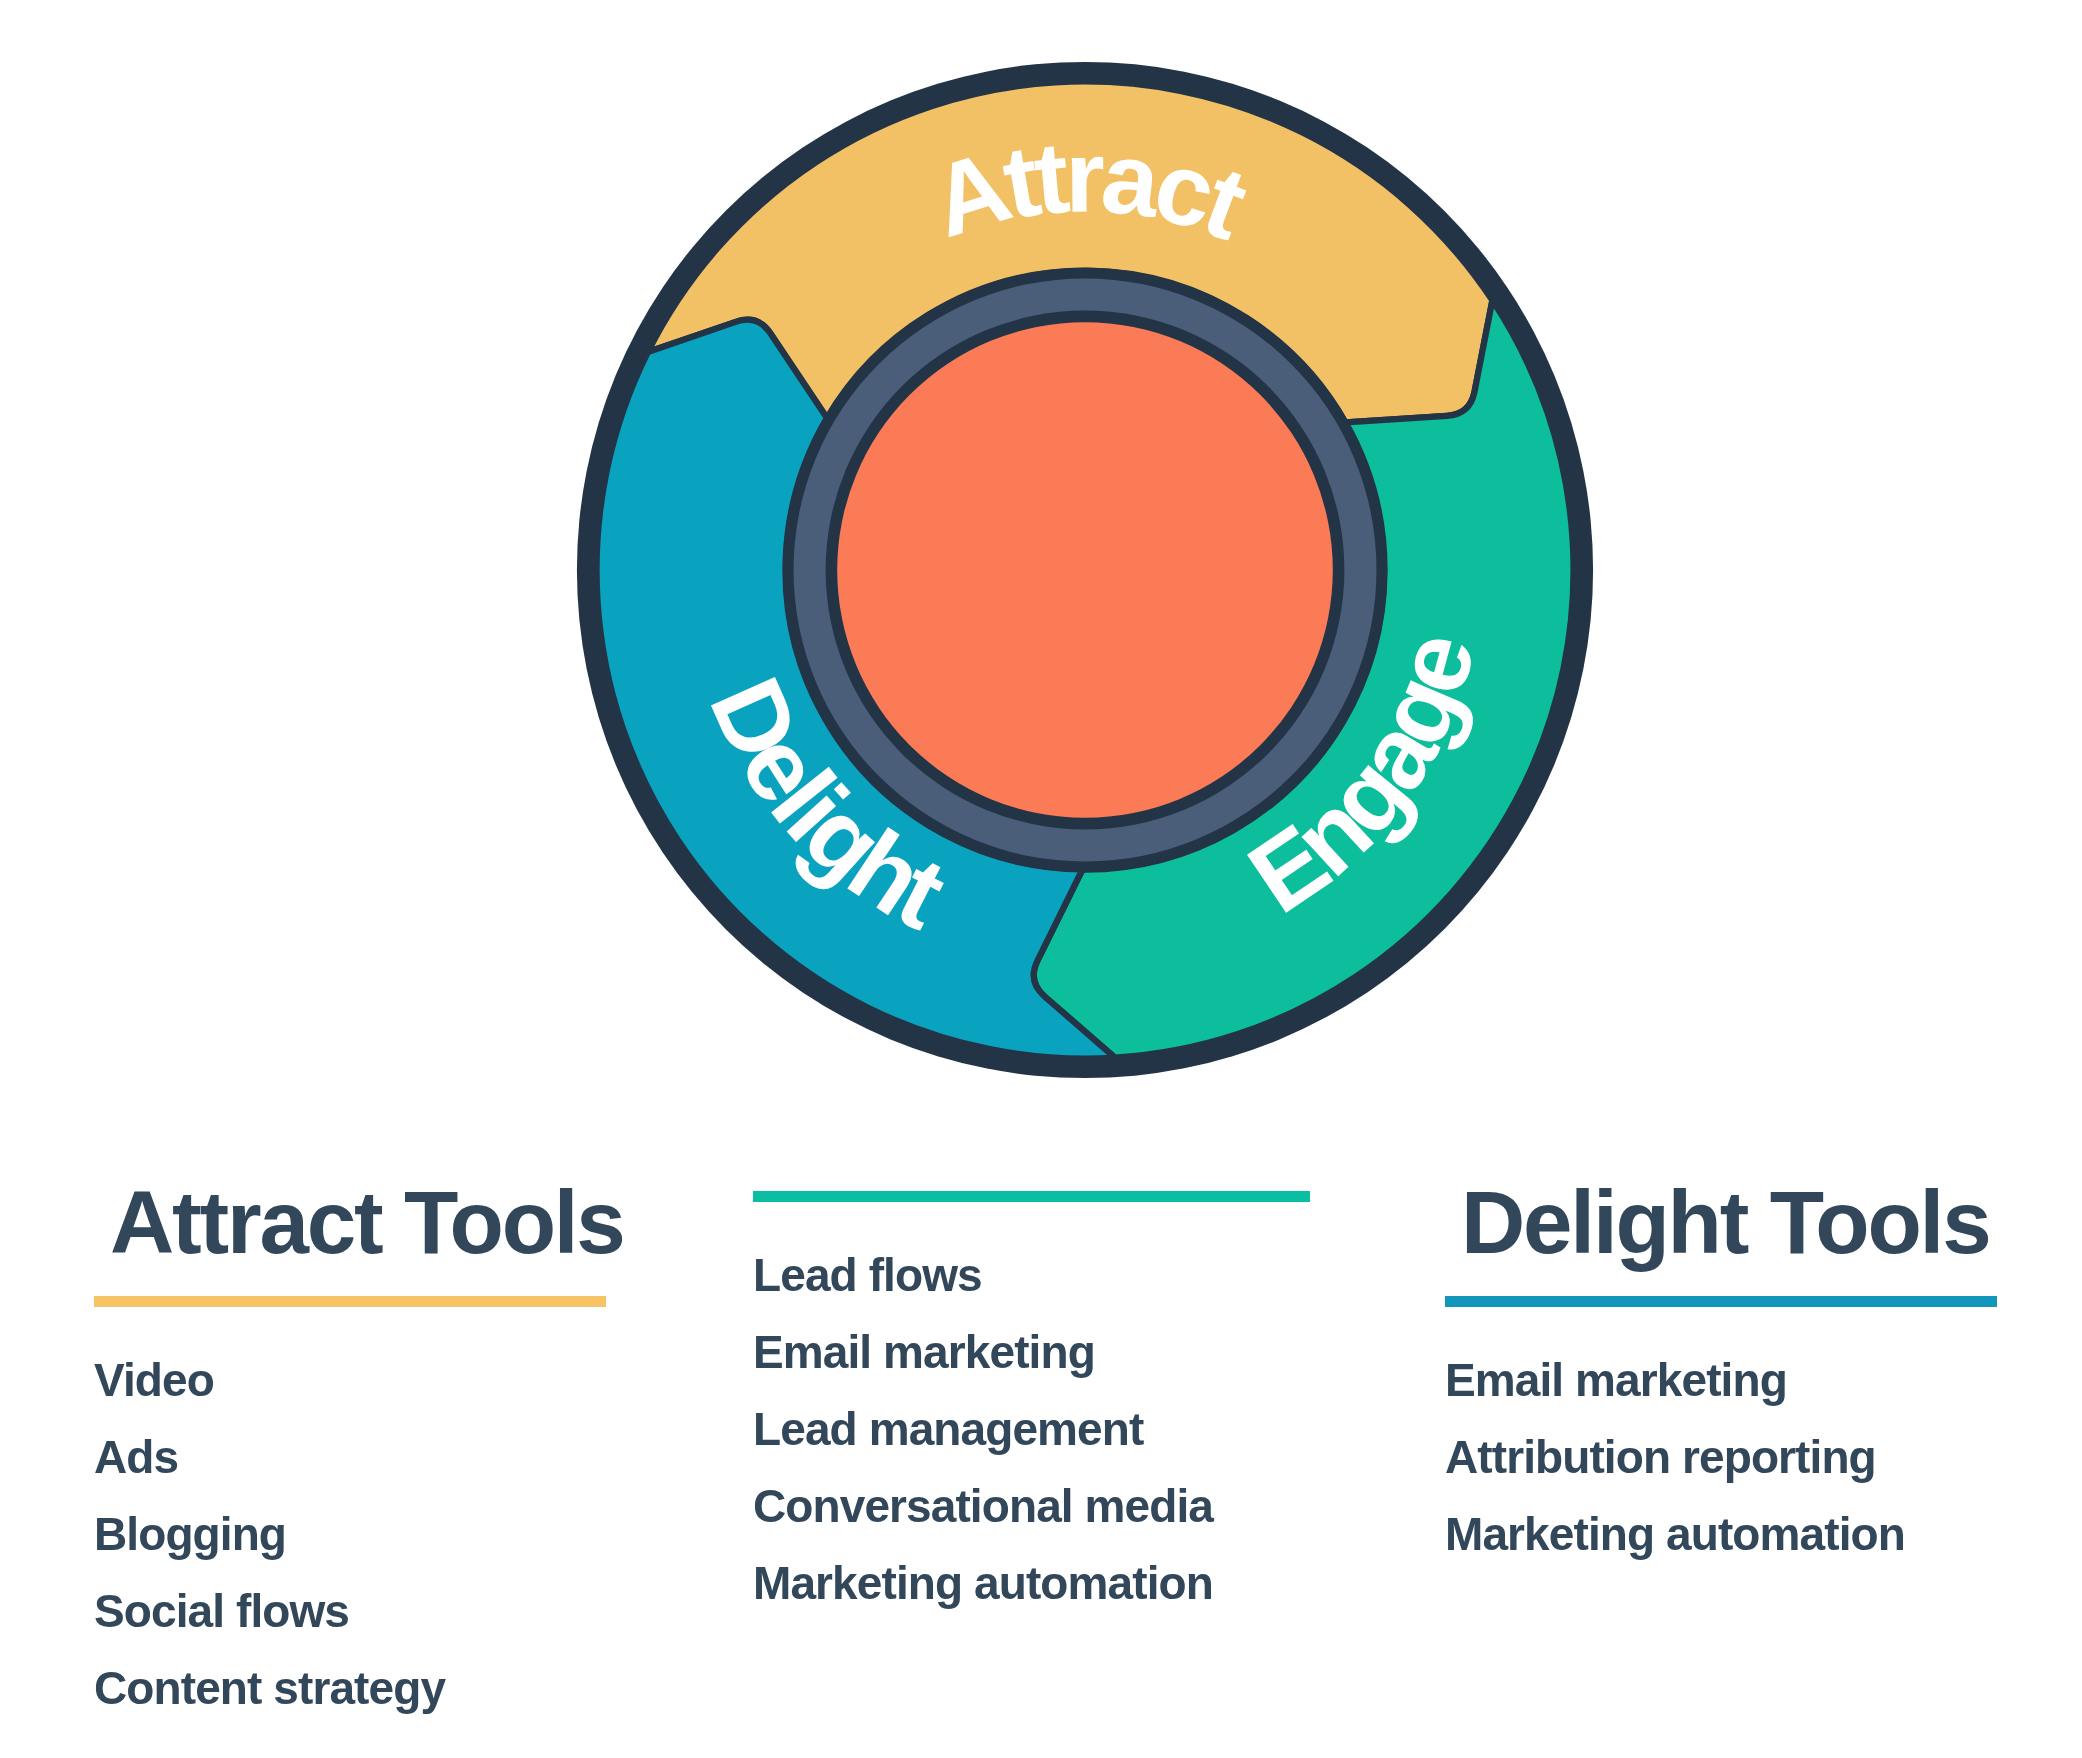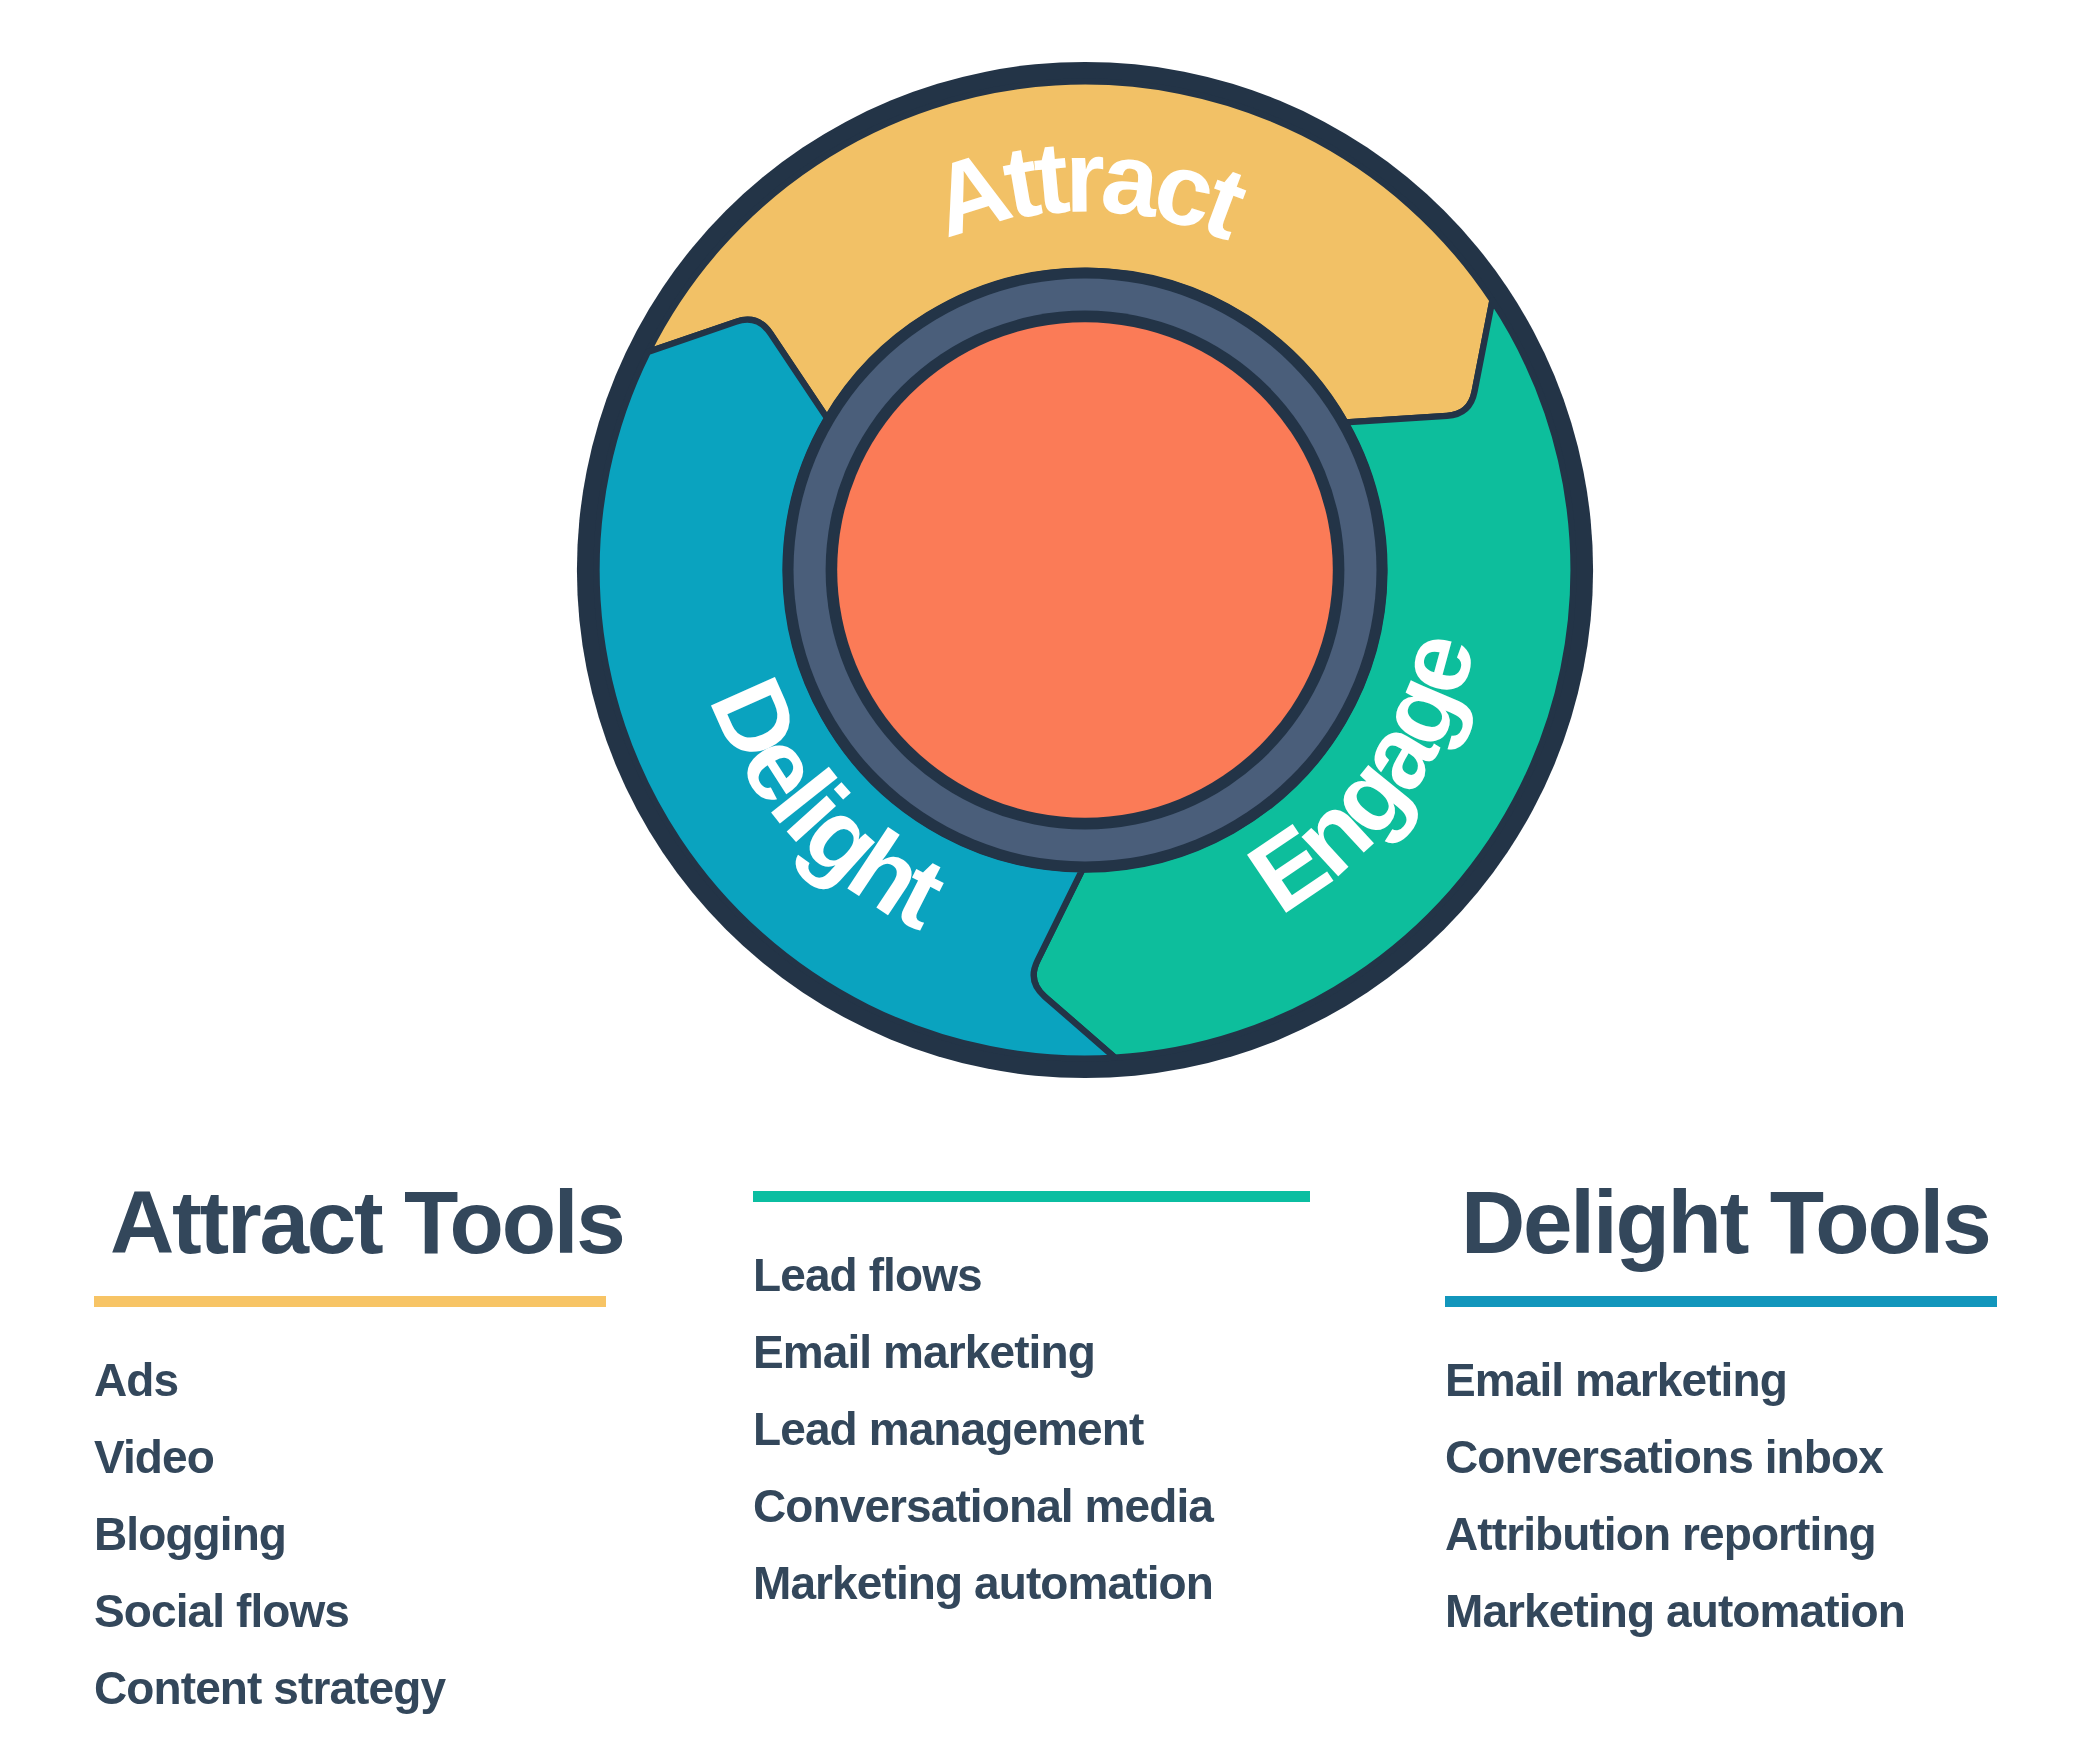--- a/index.html
+++ b/index.html
@@ -73,22 +73,22 @@
       </defs>
       <text fill="#FFFFFF" font-family="&quot;Liberation Sans&quot;, sans-serif" font-size="114" font-weight="bold" letter-spacing="-7"><textPath href="#arc-attract" startOffset="50%" text-anchor="middle">Attract</textPath></text>
       <text fill="#FFFFFF" font-family="&quot;Liberation Sans&quot;, sans-serif" font-size="114" font-weight="bold" letter-spacing="-5"><textPath href="#arc-engage" startOffset="50%" text-anchor="middle">Engage</textPath></text>
       <text fill="#FFFFFF" font-family="&quot;Liberation Sans&quot;, sans-serif" font-size="114" font-weight="bold" letter-spacing="-4"><textPath href="#arc-delight" startOffset="50%" text-anchor="middle">Delight</textPath></text>
     </svg>
 
   <div class="tool-col col-1">
     <h2>Attract Tools</h2>
     <div class="underline" style="background: rgb(247, 196, 101);"></div>
     <ul>
+      <li>Video</li>
       <li>Ads</li>
-      <li>Video</li>
       <li>Blogging</li>
       <li>Social flows</li>
       <li>Content strategy</li>
     </ul>
   </div>
 
   <div class="tool-col col-2">
     <div class="underline" style="background: rgb(11, 190, 161);"></div>
     <ul>
       <li>Lead flows</li>
@@ -97,20 +97,19 @@
       <li>Conversational media</li>
       <li>Marketing automation</li>
     </ul>
   </div>
 
   <div class="tool-col col-3">
     <h2>Delight Tools</h2>
     <div class="underline" style="background: rgb(18, 150, 188);"></div>
     <ul>
       <li>Email marketing</li>
-      <li>Conversations inbox</li>
       <li>Attribution reporting</li>
       <li>Marketing automation</li>
     </ul>
   </div>
 
 </div>
 
 
 </body></html>

